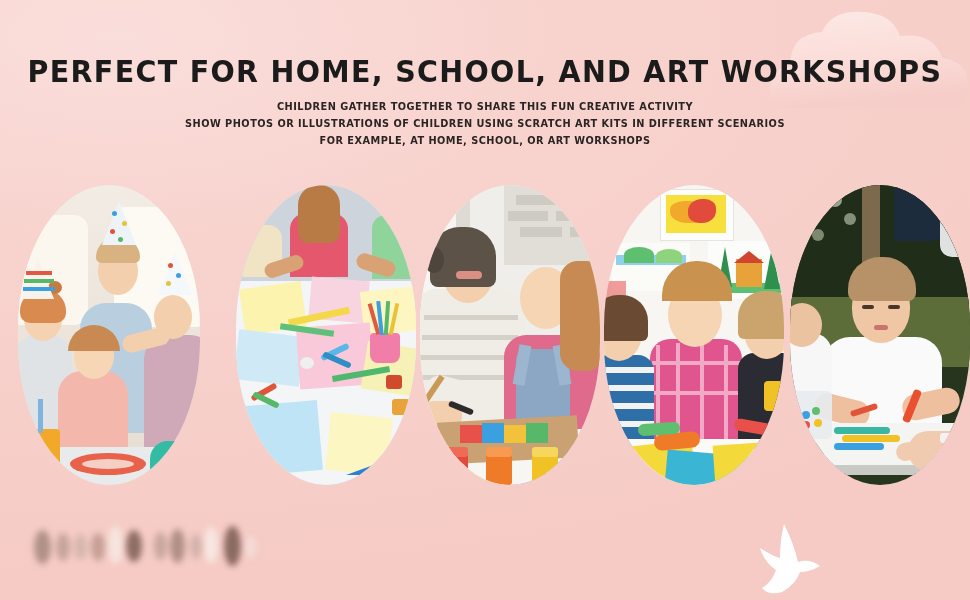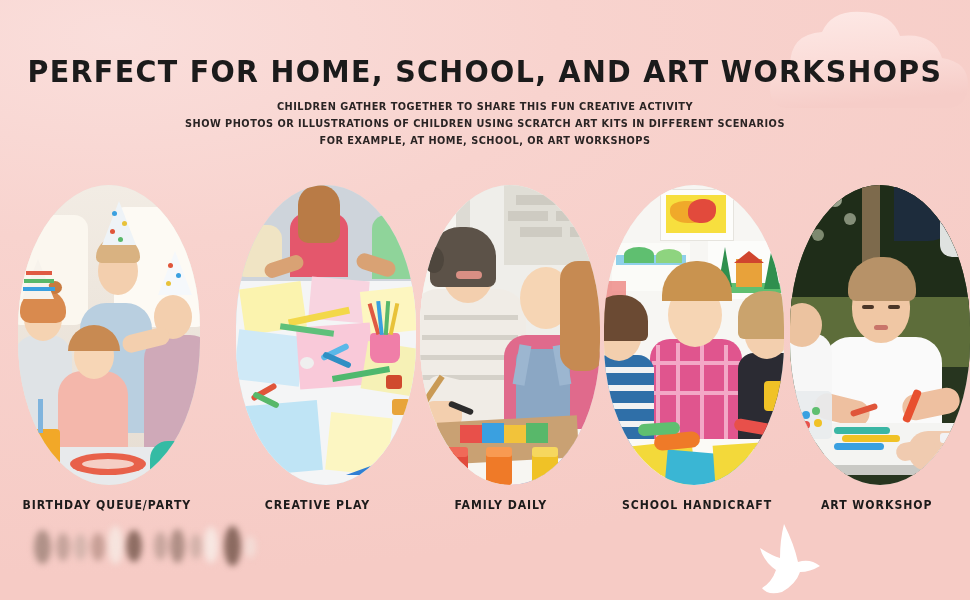--- a/index.html
+++ b/index.html
@@ -337,27 +337,20 @@
         <div class="sh" style="left:52px;top:250px;width:58px;height:7px;background:#f0c226;border-radius:4px;"></div>
         <div class="sh" style="left:44px;top:258px;width:50px;height:7px;background:#3aa0e0;border-radius:4px;"></div>
 
         <div class="sh" style="left:118px;top:246px;width:74px;height:40px;background:#f0cbb0;border-radius:22px 10px 10px 22px;"></div>
         <div class="sh" style="left:106px;top:256px;width:40px;height:18px;background:#f0cbb0;border-radius:9px;transform:rotate(-10deg);"></div>
         <div class="sh" style="left:150px;top:248px;width:12px;height:10px;background:#f2f2f4;border-radius:3px;"></div>
       </div>
     </div>
   </div>
 
-  <div class="caps">
-    <div class="cap p1">BIRTHDAY QUEUE/PARTY</div>
-    <div class="cap p2">CREATIVE PLAY</div>
-    <div class="cap p3">FAMILY DAILY</div>
-    <div class="cap p4">SCHOOL HANDICRAFT</div>
-    <div class="cap p5">ART WORKSHOP</div>
-  </div>
 
   <div class="ovals">
     <div class="ov" style="left:0;top:6px;width:17px;height:34px;background:#b09188;"></div>
     <div class="ov" style="left:22px;top:9px;width:14px;height:28px;background:#c6a49c;"></div>
     <div class="ov" style="left:40px;top:10px;width:13px;height:26px;background:#d6b6ae;"></div>
     <div class="ov" style="left:57px;top:9px;width:14px;height:28px;background:#c79f96;"></div>
     <div class="ov" style="left:74px;top:2px;width:15px;height:38px;background:#f6e4de;"></div>
     <div class="ov" style="left:92px;top:6px;width:16px;height:32px;background:#8e6d63;"></div>
     <div class="ov" style="left:120px;top:8px;width:13px;height:28px;background:#c8a69e;"></div>
     <div class="ov" style="left:136px;top:5px;width:15px;height:34px;background:#b08f86;"></div>

